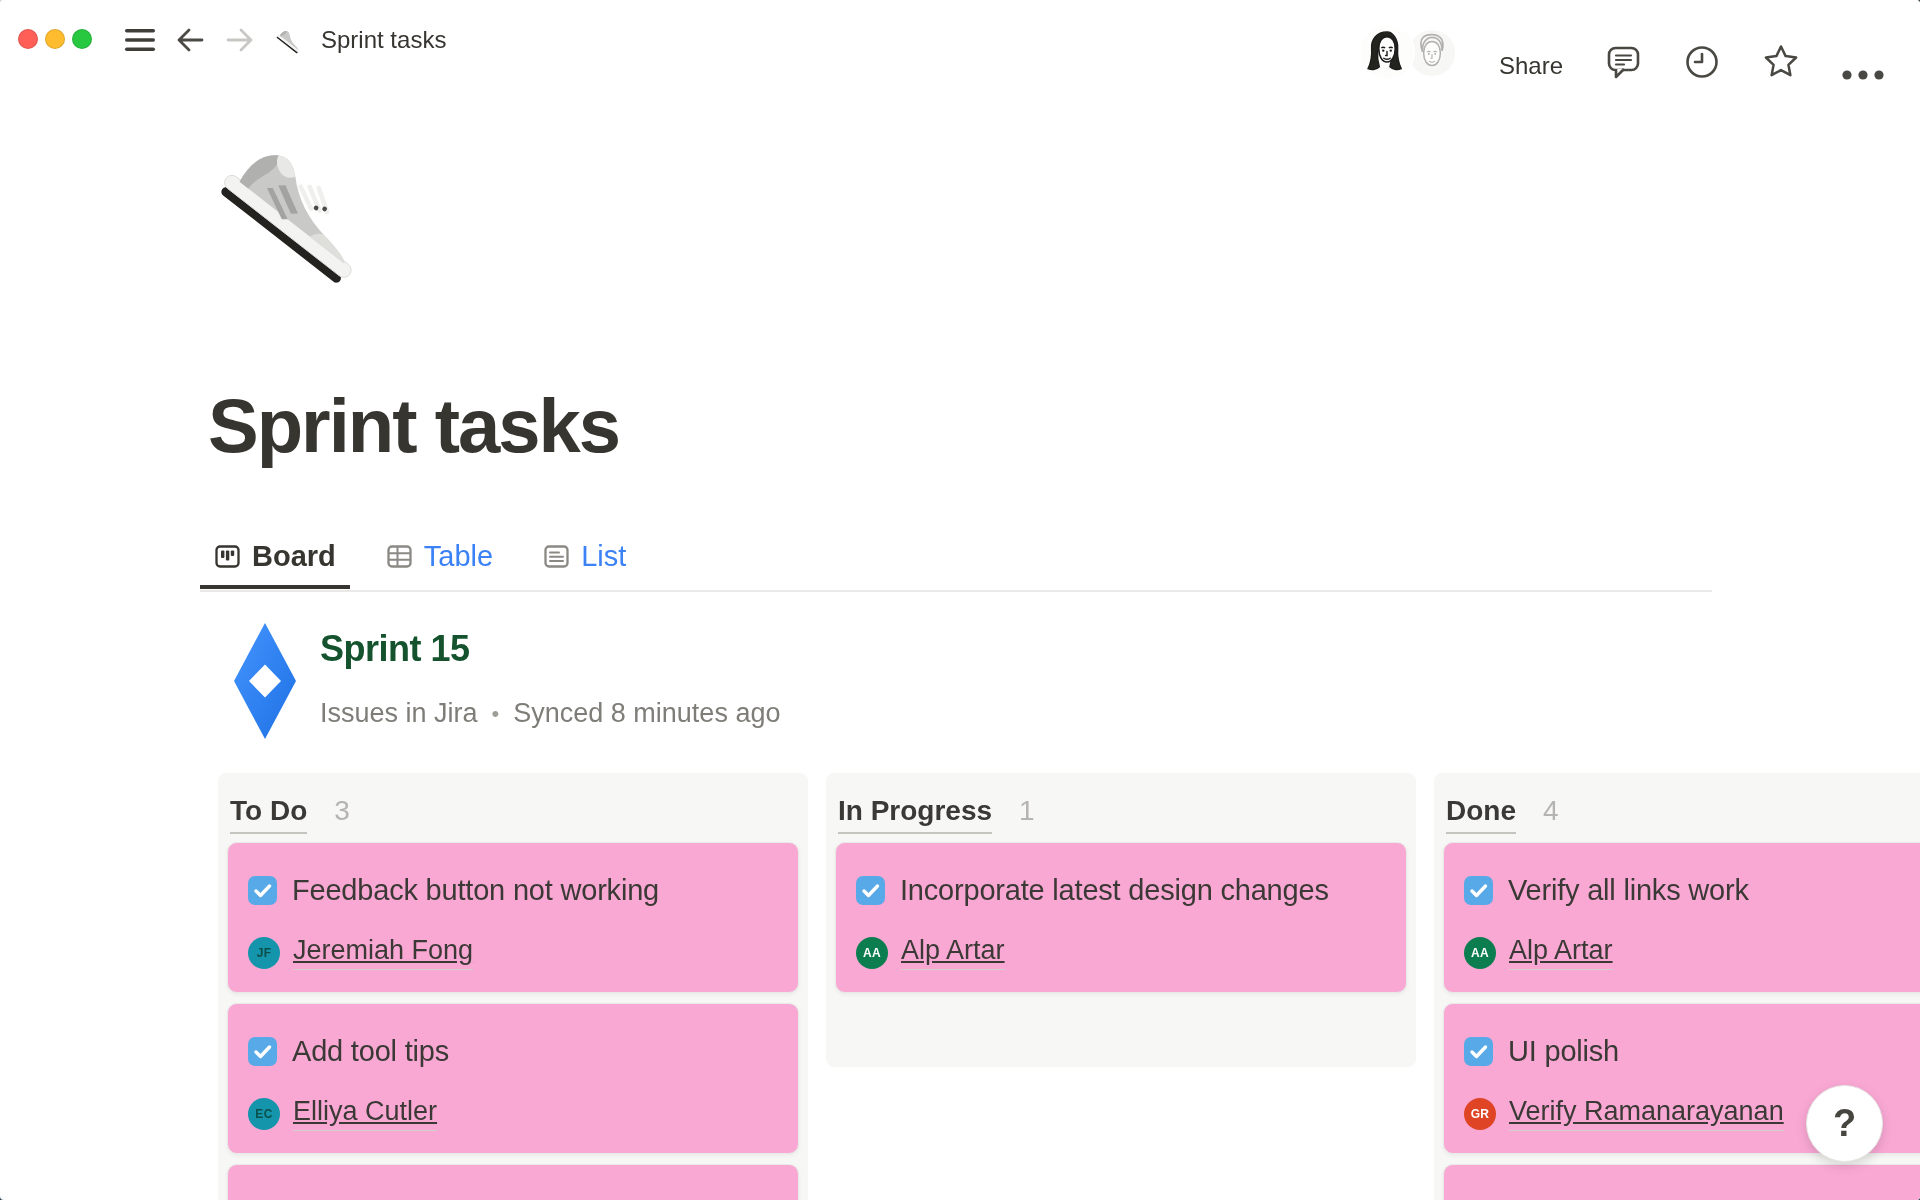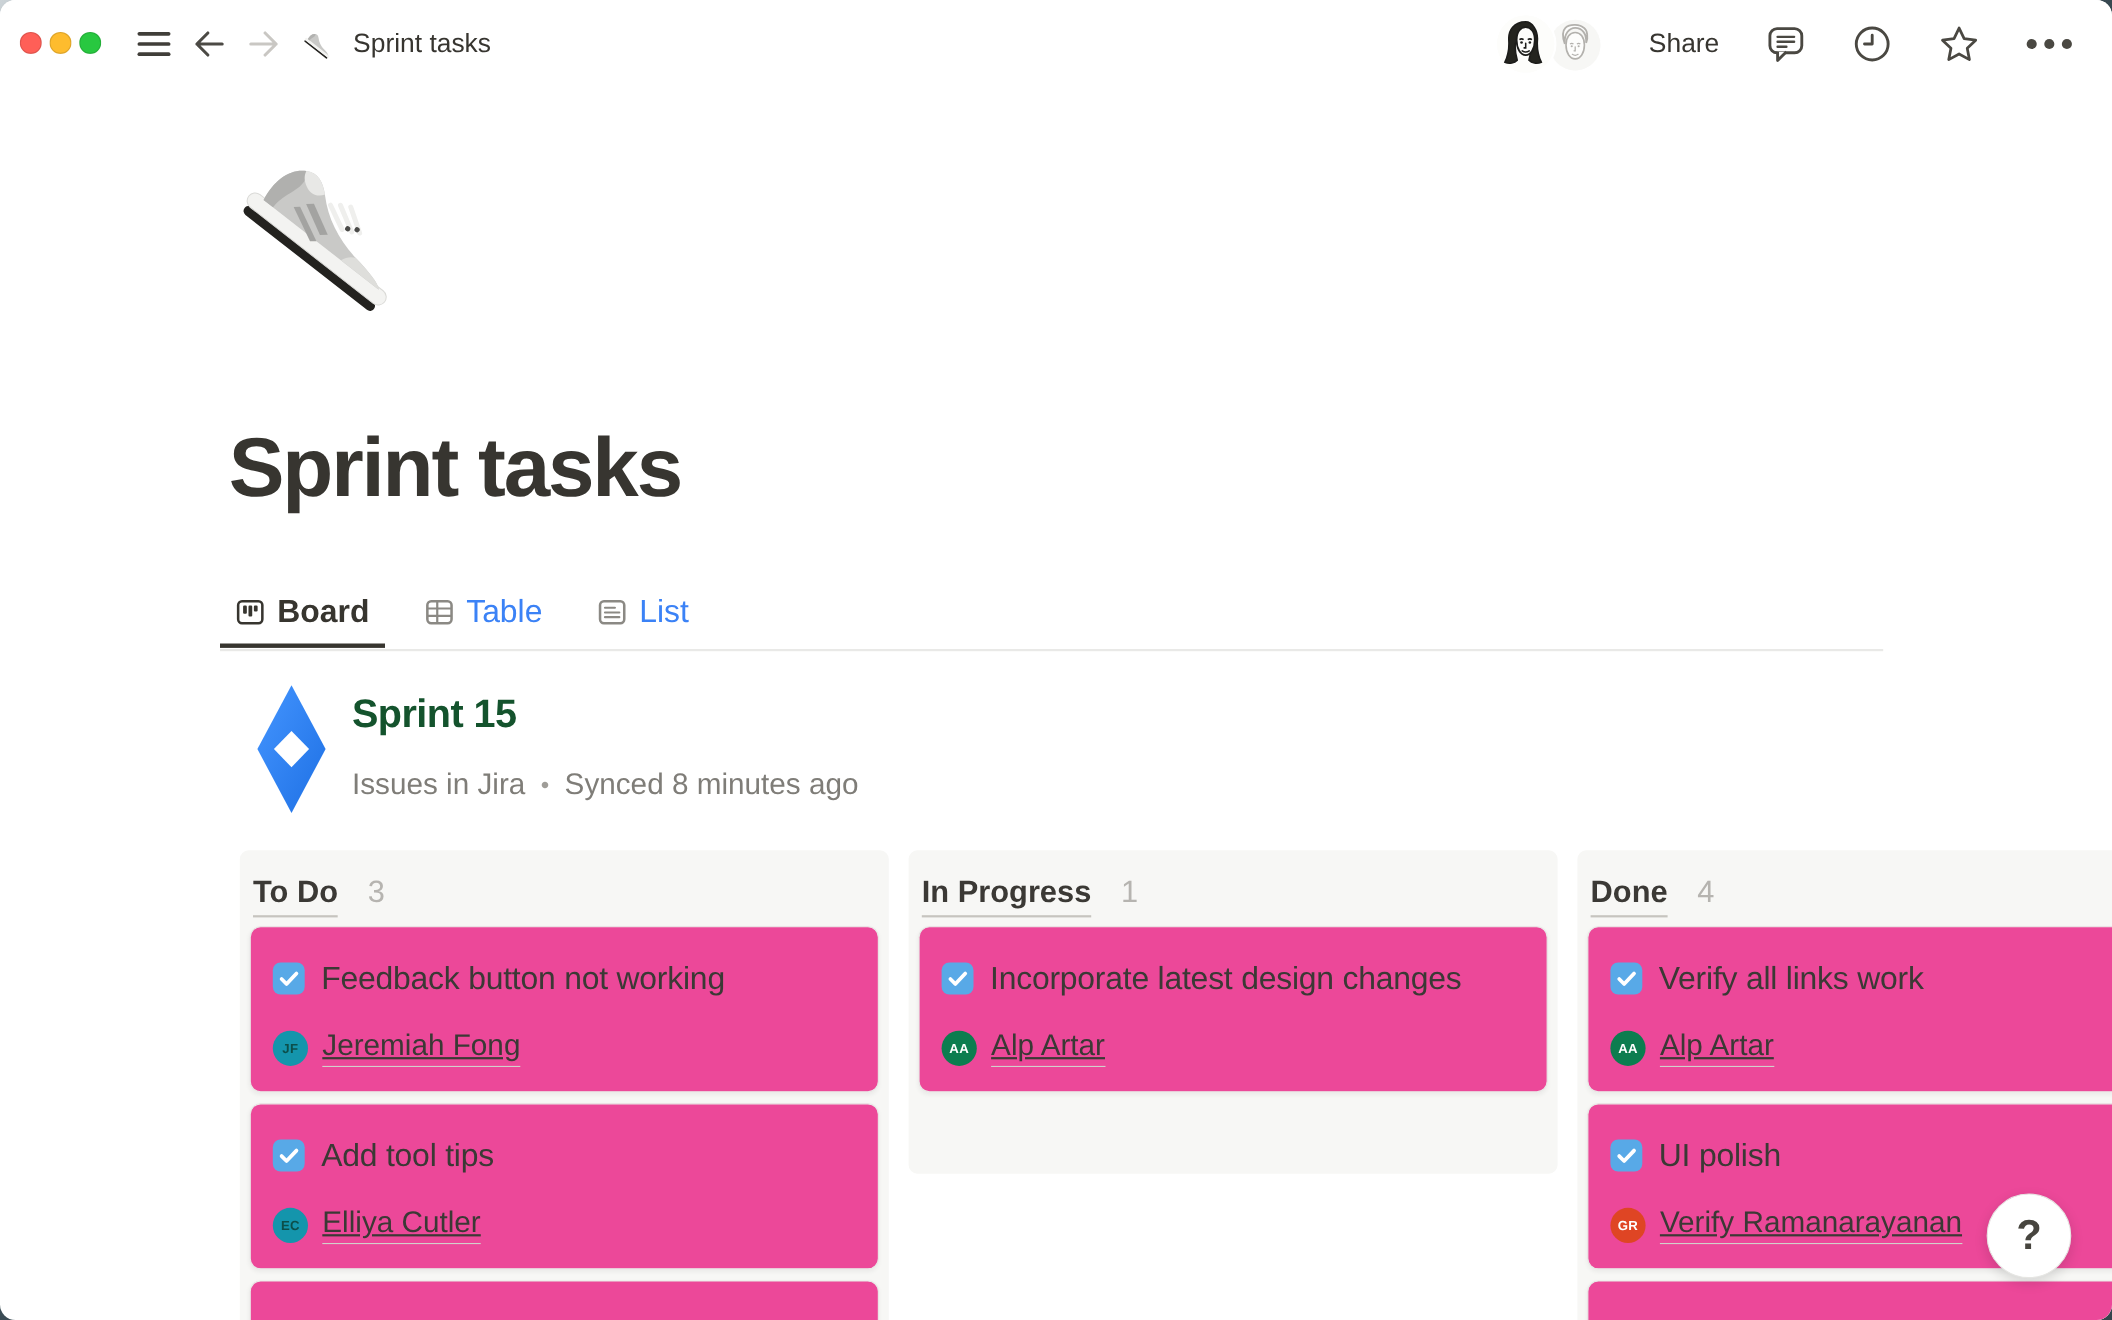--- a/index.html
+++ b/index.html
@@ -4,31 +4,31 @@
 <style>
   * { margin:0; padding:0; box-sizing:border-box; }
   html,body { width:1920px; height:1200px; overflow:hidden; }
   body {
     font-family:"Liberation Sans","DejaVu Sans",sans-serif;
     background:linear-gradient(130deg,#cdd4d8 0%,#3c4e57 9%,#35454d 100%);
     color:#37352f;
   }
   .window {
     position:absolute; inset:0; background:#ffffff;
-    border-radius:14px; overflow:hidden;
+    border-radius:4px; overflow:hidden;
   }
 
   
   .topbar { position:absolute; left:0; top:0; width:100%; height:80px; background:#fff; }
   .traffic { position:absolute; left:18px; top:29px; display:flex; gap:7px; }
   .light { width:20px; height:20px; border-radius:50%; border:0.5px solid rgba(0,0,0,.12); }
   .nav-cluster { position:absolute; left:125px; top:0; height:80px; display:flex; align-items:center; gap:20px; }
   .icon-btn { background:none; border:none; cursor:pointer; display:flex; align-items:center; justify-content:center; padding:0; }
   .crumb { font-size:24px; font-weight:500; color:#373530; margin-left:-6px; }
-  .right-cluster { position:absolute; right:36px; top:0; height:80px; display:flex; align-items:center; gap:42px; }
+  .right-cluster { position:absolute; right:36px; top:0; height:80px; display:flex; align-items:flex-end; gap:42px; }
   .avatar-pair { position:relative; width:96px; height:56px; }
   .tb-avatar { position:absolute; border-radius:50%; background:#fcfcfa; box-shadow:0 0 0 2px #fff; }
   .tb-avatar.a1 { left:0; top:2px; width:52px; height:52px; z-index:2; }
   .tb-avatar.a2 { left:48px; top:6px; width:46px; height:46px; z-index:1; }
   .share-btn { background:none; border:none; cursor:pointer; font-size:24px; color:#373530; font-family:inherit; }
 
   
   .page-icon { position:absolute; left:212px; top:116px; width:182px; height:182px; }
   .page-title { position:absolute; left:208px; top:382px; font-size:76px; font-weight:700; letter-spacing:-2px; color:#373530; }
 
@@ -44,21 +44,21 @@
   .coll-meta { position:absolute; left:320px; top:698px; font-size:27px; color:#7f7d78; display:flex; gap:14px; align-items:center; }
   .coll-meta .dot { font-size:22px; color:#9f9d98; }
 
   
   .board { position:absolute; left:218px; top:773px; display:flex; gap:18px; align-items:flex-start; }
   .column { width:590px; background:#f7f7f5; border-radius:8px; padding:22px 9px 0 9px; }
   .col-todo { height:560px; } .col-inprogress { height:294px; } .col-done { height:560px; }
   .col-head { display:flex; align-items:baseline; padding-left:3px; margin-bottom:8px; }
   .col-name { font-size:28px; font-weight:600; color:#3b3935; border-bottom:2px solid #c6c4bf; padding-bottom:5px; cursor:pointer; }
   .col-count { font-size:28px; color:#b6b4b0; margin-left:27px; }
-  .card { background:#ec4899; border:1px solid #e9e9e7; border-radius:10px; box-shadow:0 2px 4px rgba(15,15,15,.05);
+  .card { background:#f9a8d4; border:1px solid #e9e9e7; border-radius:10px; box-shadow:0 2px 4px rgba(15,15,15,.05);
           padding:24px 20px 22px 20px; margin-bottom:10px; cursor:pointer; }
   .card-title { font-size:29px; font-weight:500; line-height:46px; color:#3b3935; letter-spacing:-0.2px; }
   .checkbox { display:inline-block; width:29px; height:29px; border-radius:7px; vertical-align:-5px; margin-right:15px; }
   .checkbox svg { display:block; width:29px; height:29px; }
   .assignee { margin-top:22px; display:flex; align-items:center; gap:13px; }
   .p-avatar { width:32px; height:32px; border-radius:50%; display:flex; align-items:center; justify-content:center;
               font-size:12px; font-weight:700; letter-spacing:0.3px; flex:0 0 auto; }
   .a-name { font-size:27px; color:#3b3935; border-bottom:1.5px solid #d2d0cb; padding-bottom:3px; cursor:pointer;text-decoration:underline; }
   .card.partial { height:110px; padding-top:24px; margin-bottom:0; }
 

